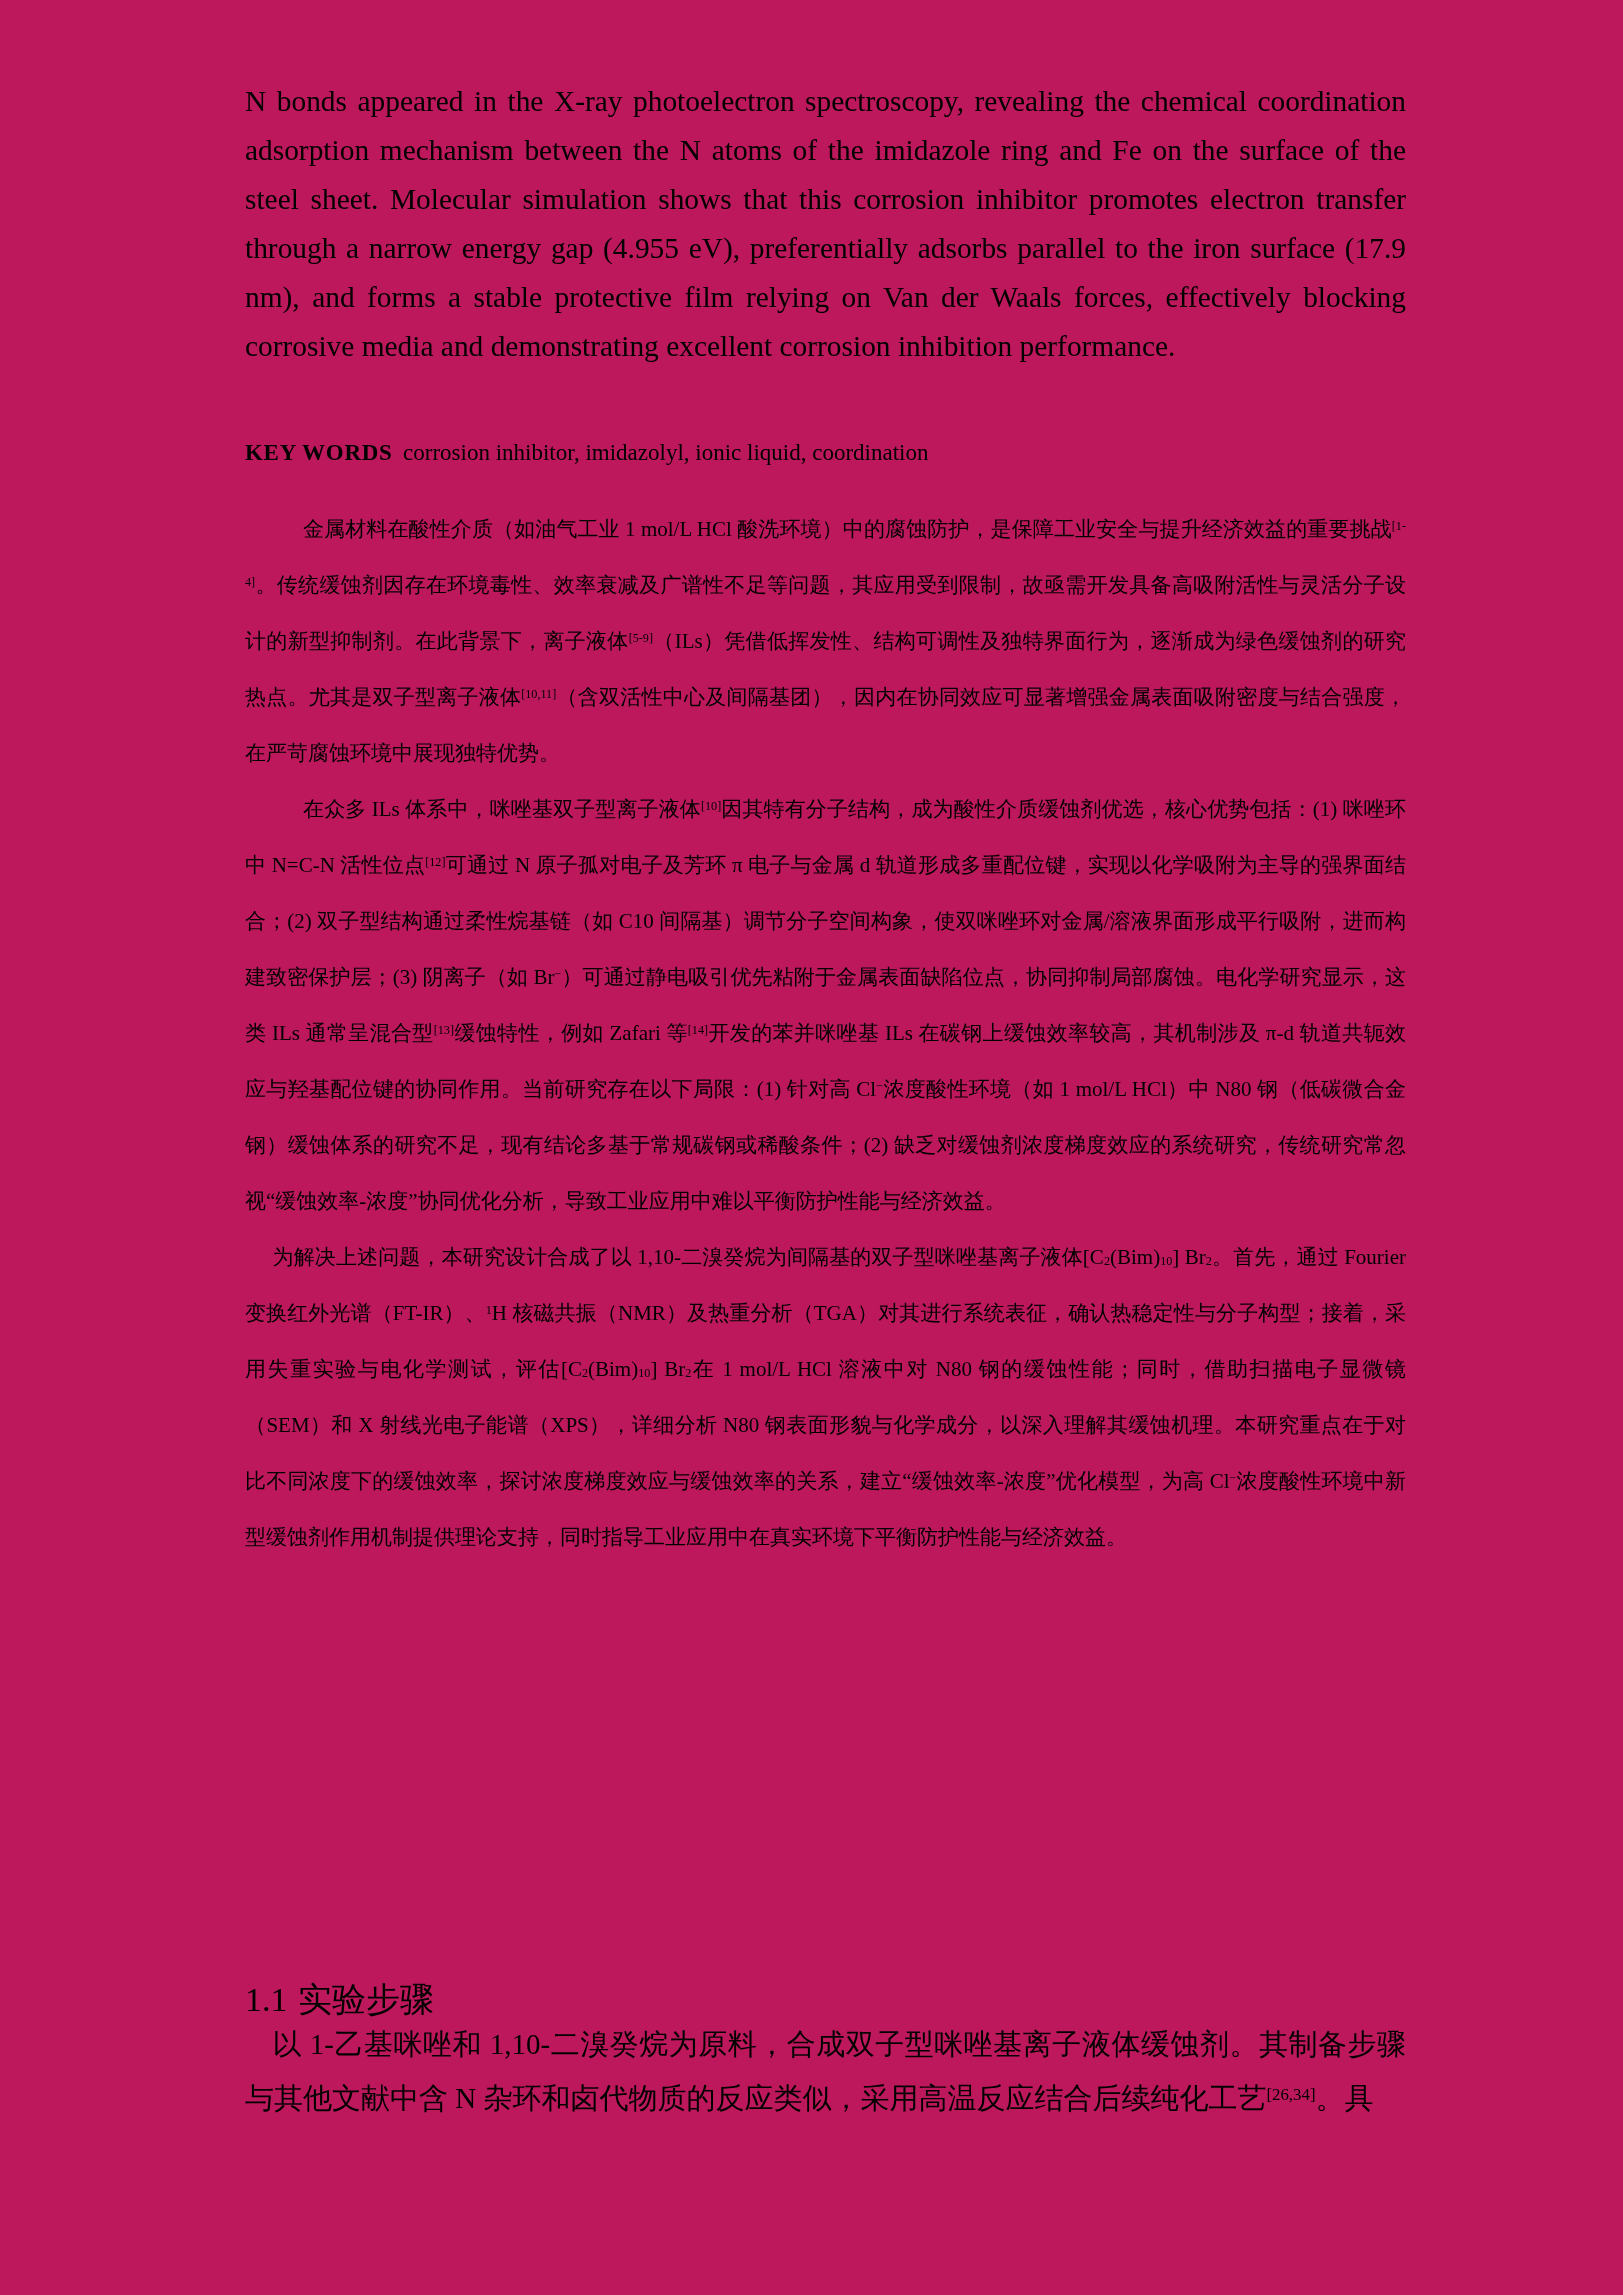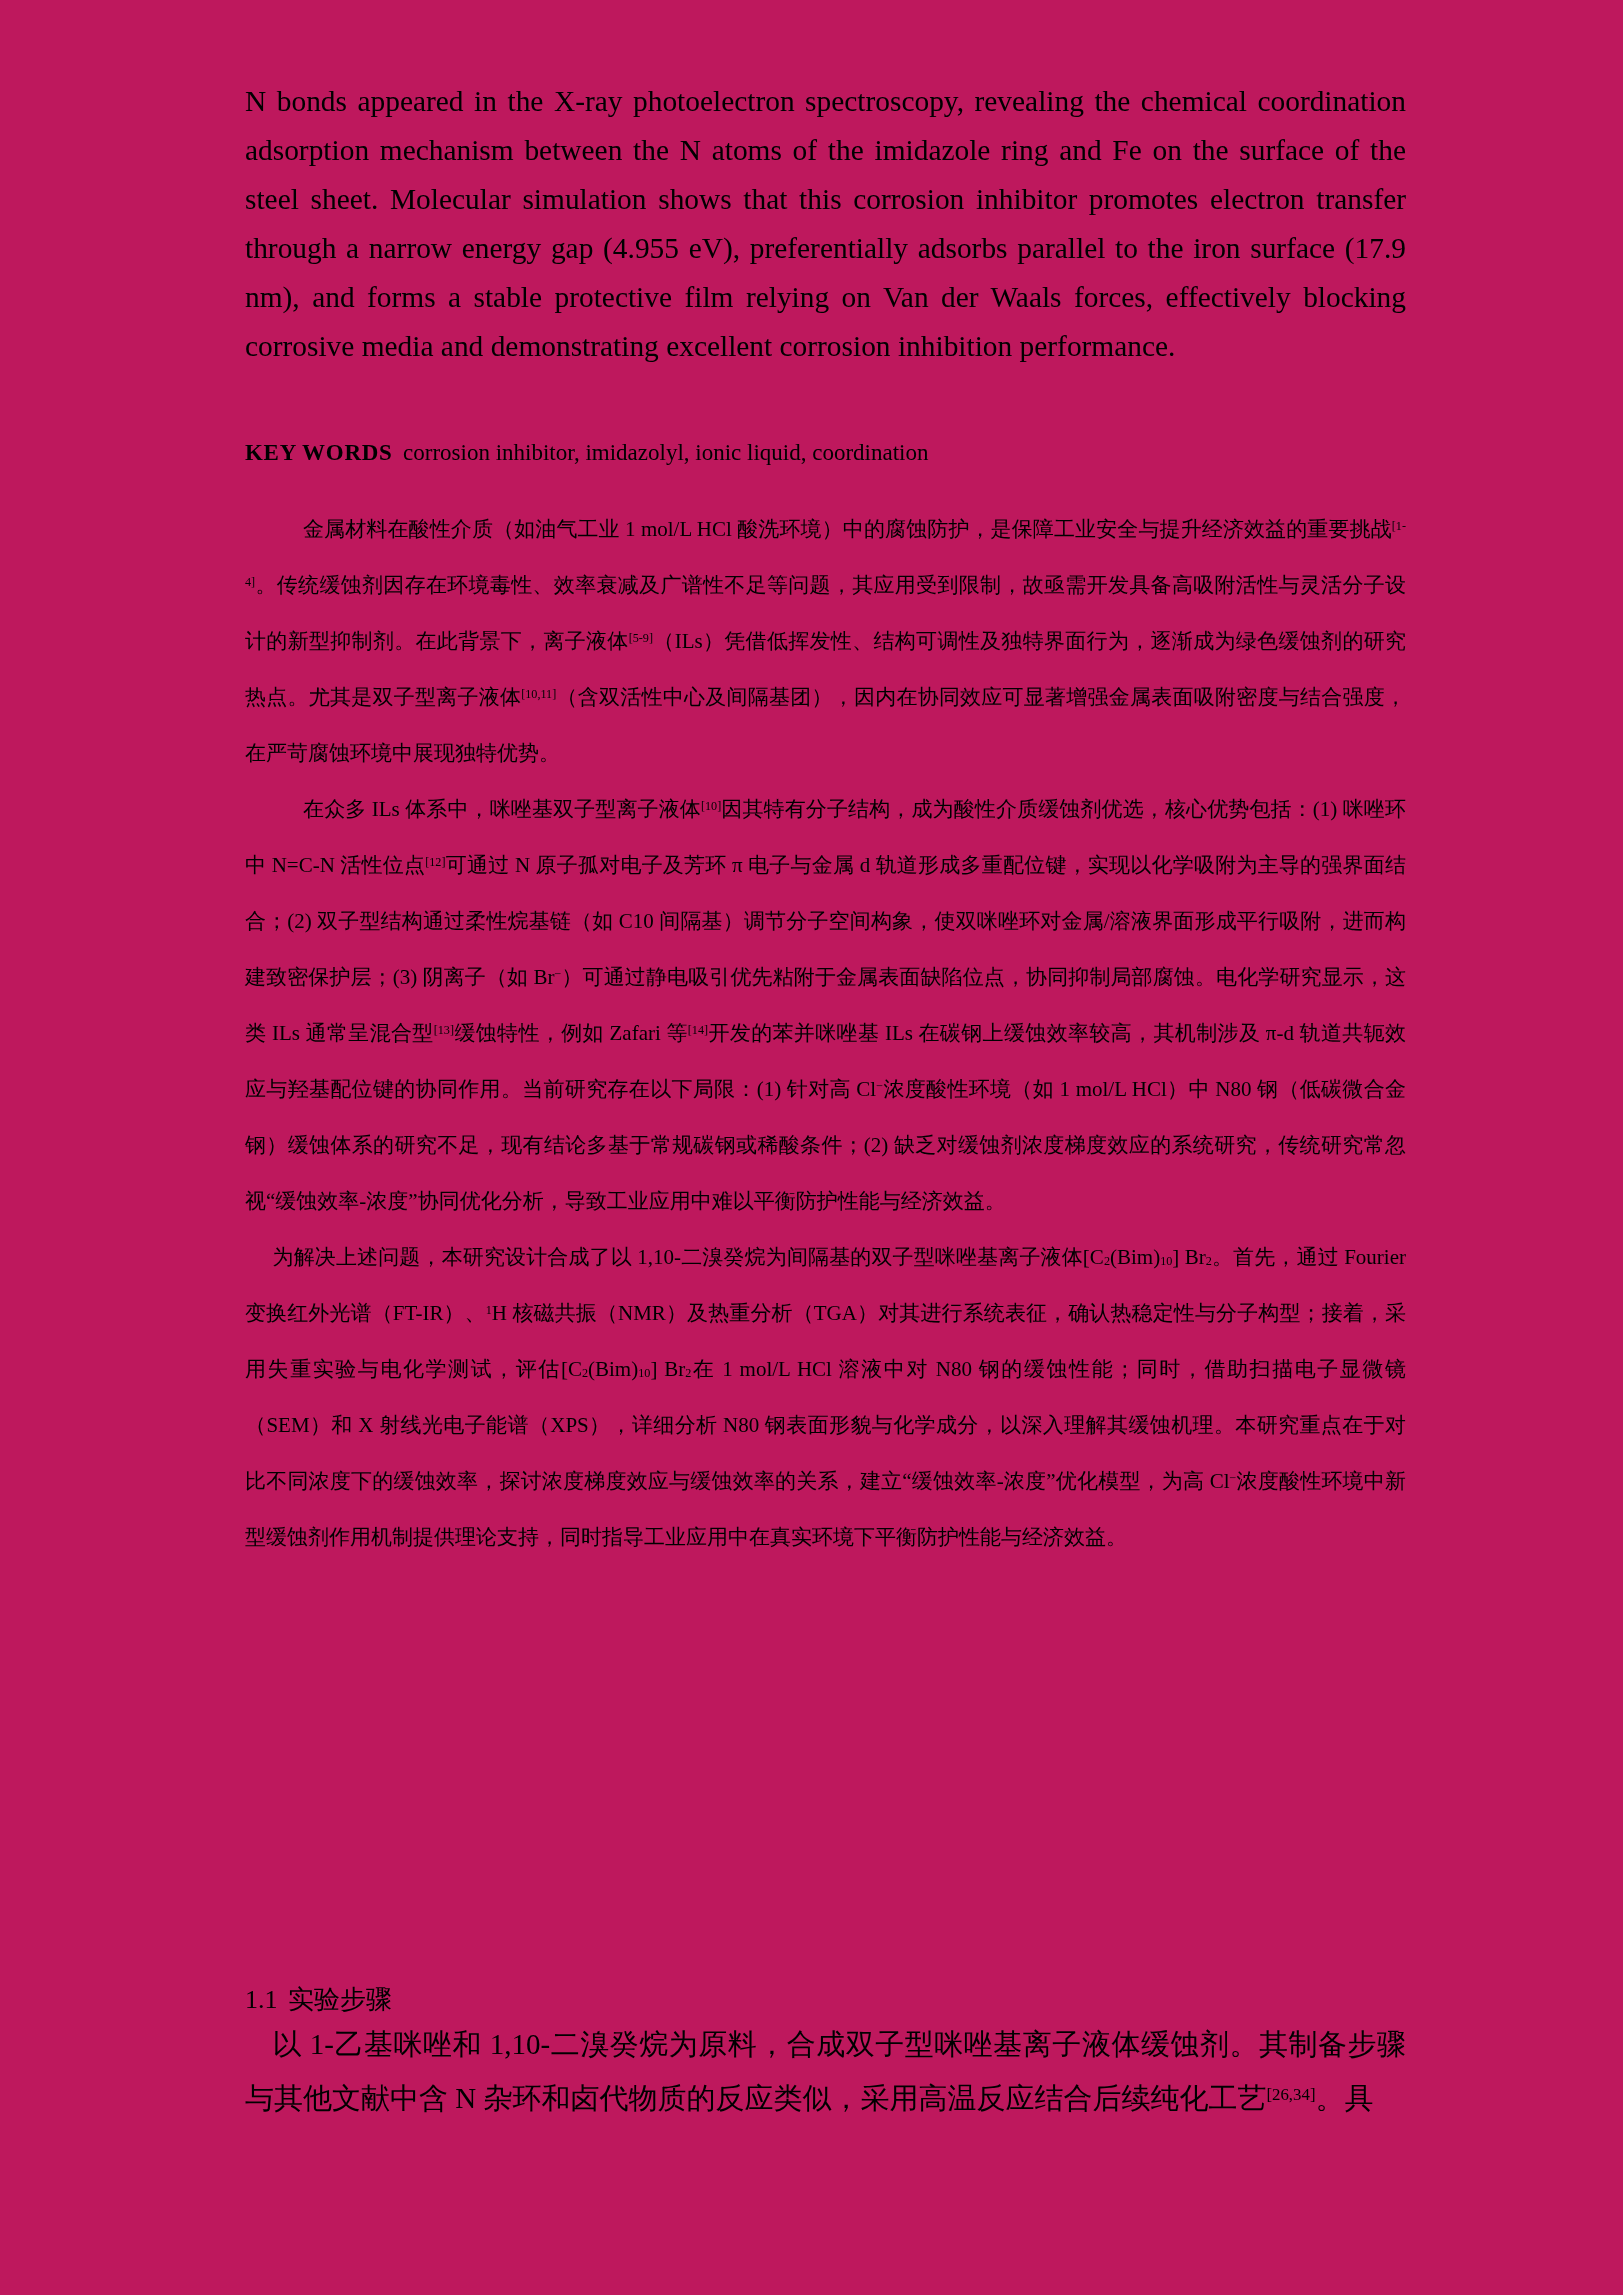--- a/index.html
+++ b/index.html
@@ -55,21 +55,21 @@
   .ind1 { text-indent: 27.5px; }
   .sec1 {
     top: 1900px;
     font-size: 31px;
     font-weight: normal;
     line-height: 39px;
   }
   .sec1 .sgap { margin-left: 31px; }
   .sec11 {
     top: 1981px;
-    font-size: 26px;
+    font-size: 34px;
     font-weight: normal;
     line-height: 37px;
   }
   .sec11 .sgap2 { margin-left: 10.5px; }
   .methods {
     top: 2017px;
     font-size: 29px;
     line-height: 54px;
     text-align: justify;
     text-align-last: left;

